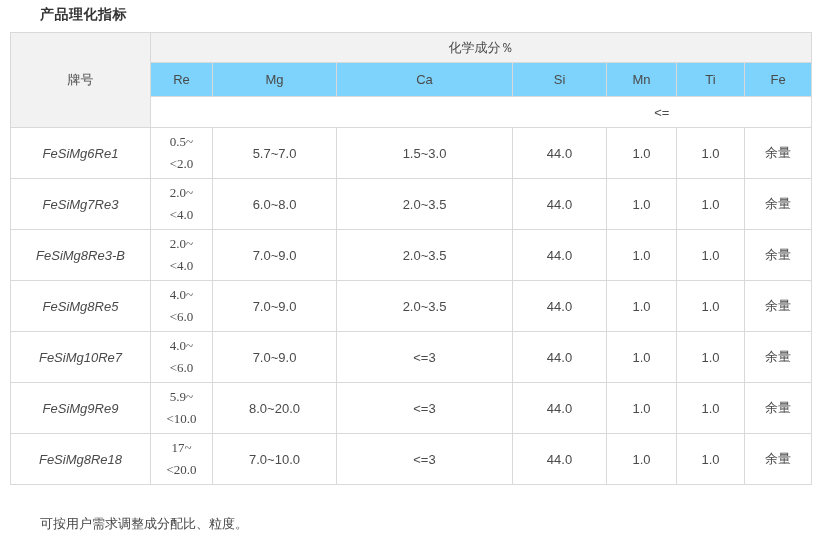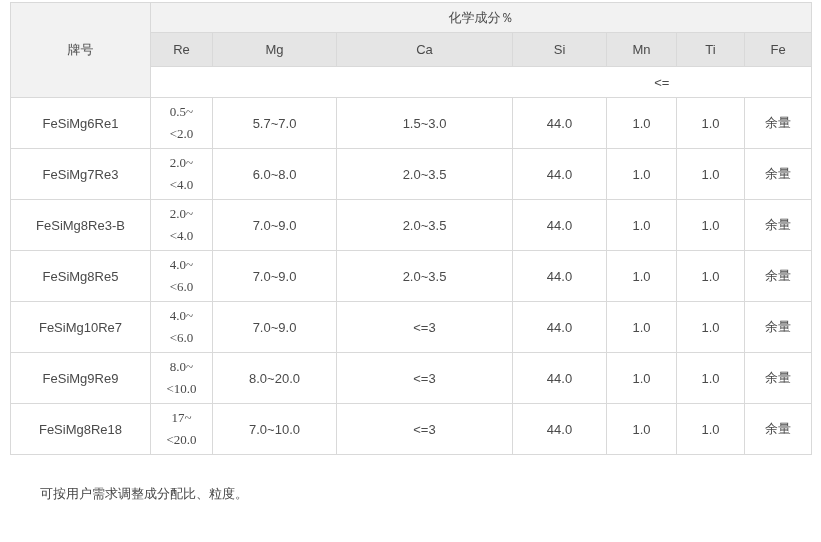--- a/index.html
+++ b/index.html
@@ -53,33 +53,34 @@
     height: 92px;
     width: 140px;
     margin-left: 48px;
   }
   .hdr-chem {
     background: #f2f2f2;
     height: 29px;
   }
   .hdr-sub {
     height: 33px;
-    background: #e5e5e5;
+    background: #7dd3fc;
   }
   .hdr-lte {
     height: 30px;
     background: #ffffff;
   }
   .row-cell {
     height: 50px;
   }
   .grade-cell {
     text-align: left;
     padding-left: 12px;
     color: #4a4a4a;
+    font-style: italic;
   }
   .range-cell {
     text-align: left;
     padding-left: 12px;
     line-height: 1.7;
     font-family: Liberation Serif, serif;
   }
   .range-cell .l1, .range-cell .l2 {
     display: block;
   }
@@ -94,20 +95,23 @@
   .col-si { width: 94px; }
   .col-mn { width: 70px; }
   .col-ti { width: 68px; }
   .col-fe { width: 67px; }
 </style>
 </head>
 <body>
 
 <div class="page">
 
+  <div class="title-bar">
+    <span class="title-text">产品理化指标</span>
+  </div>
 
   <table class="spec">
     <colgroup>
       <col style="width:140px">
       <col class="col-re">
       <col class="col-mg">
       <col class="col-ca">
       <col class="col-si">
       <col class="col-mn">
       <col class="col-ti">
@@ -196,21 +200,21 @@
         <td class="row-cell">7.0~9.0</td>
         <td class="row-cell">&lt;=3</td>
         <td class="row-cell">44.0</td>
         <td class="row-cell">1.0</td>
         <td class="row-cell">1.0</td>
         <td class="row-cell">余量</td>
       </tr>
       <tr>
         <td class="row-cell grade-cell">FeSiMg9Re9</td>
         <td class="row-cell range-cell">
-          <span class="l1">8.0~</span>
+          <span class="l1">5.9~</span>
           <span class="l2">&lt;10.0</span>
         </td>
         <td class="row-cell">8.0~20.0</td>
         <td class="row-cell">&lt;=3</td>
         <td class="row-cell">44.0</td>
         <td class="row-cell">1.0</td>
         <td class="row-cell">1.0</td>
         <td class="row-cell">余量</td>
       </tr>
       <tr>

